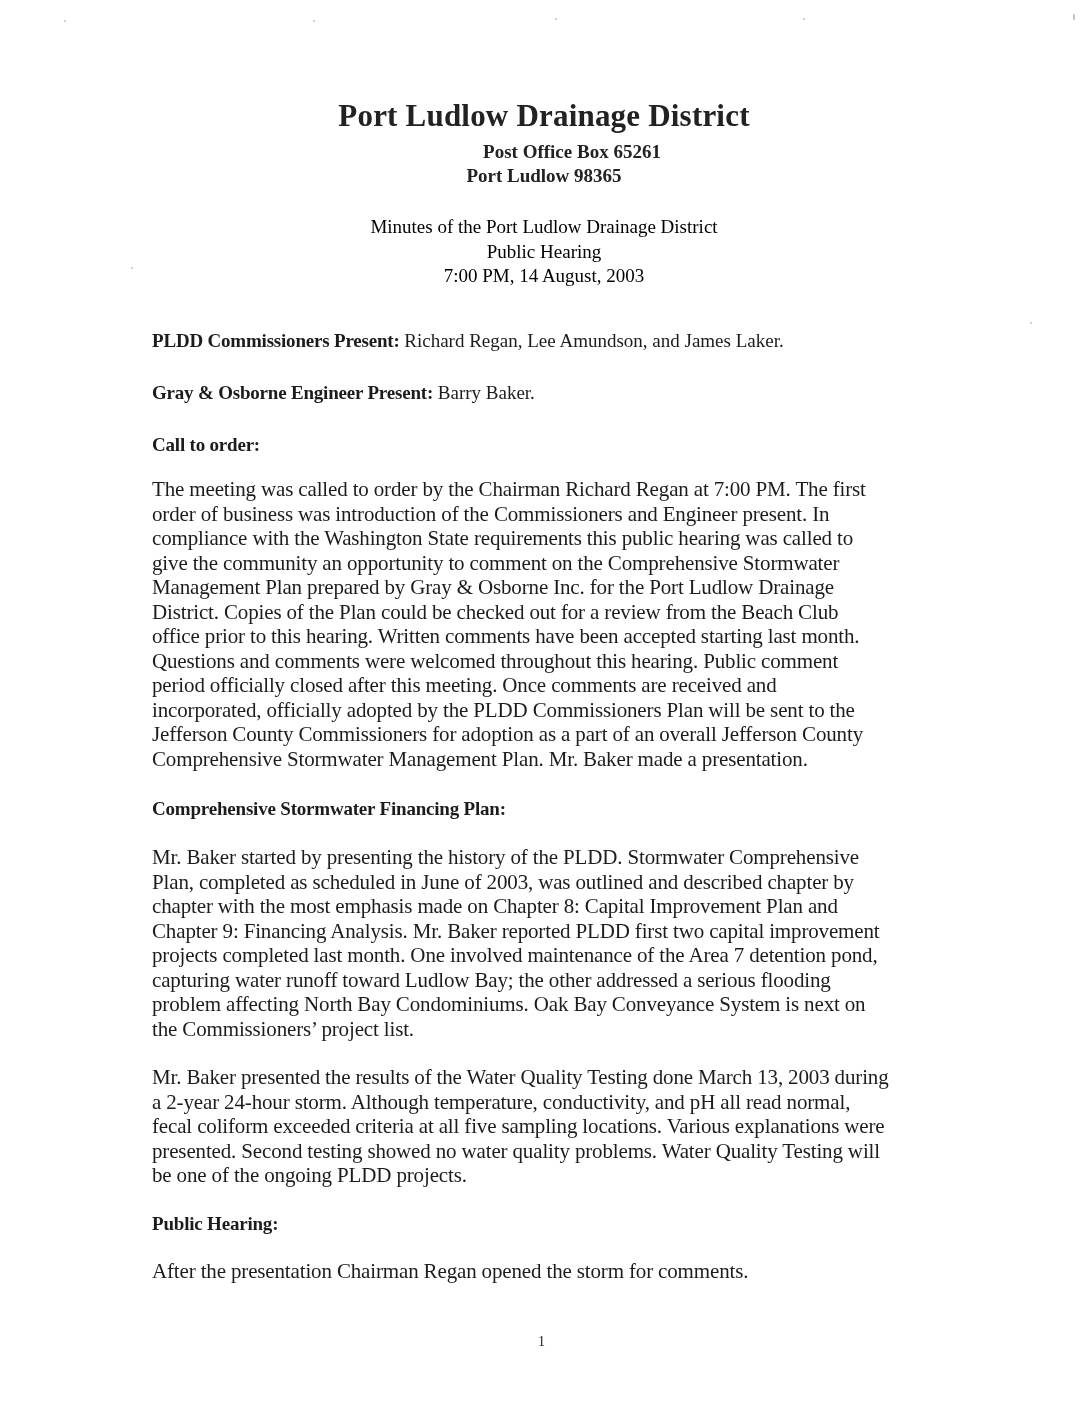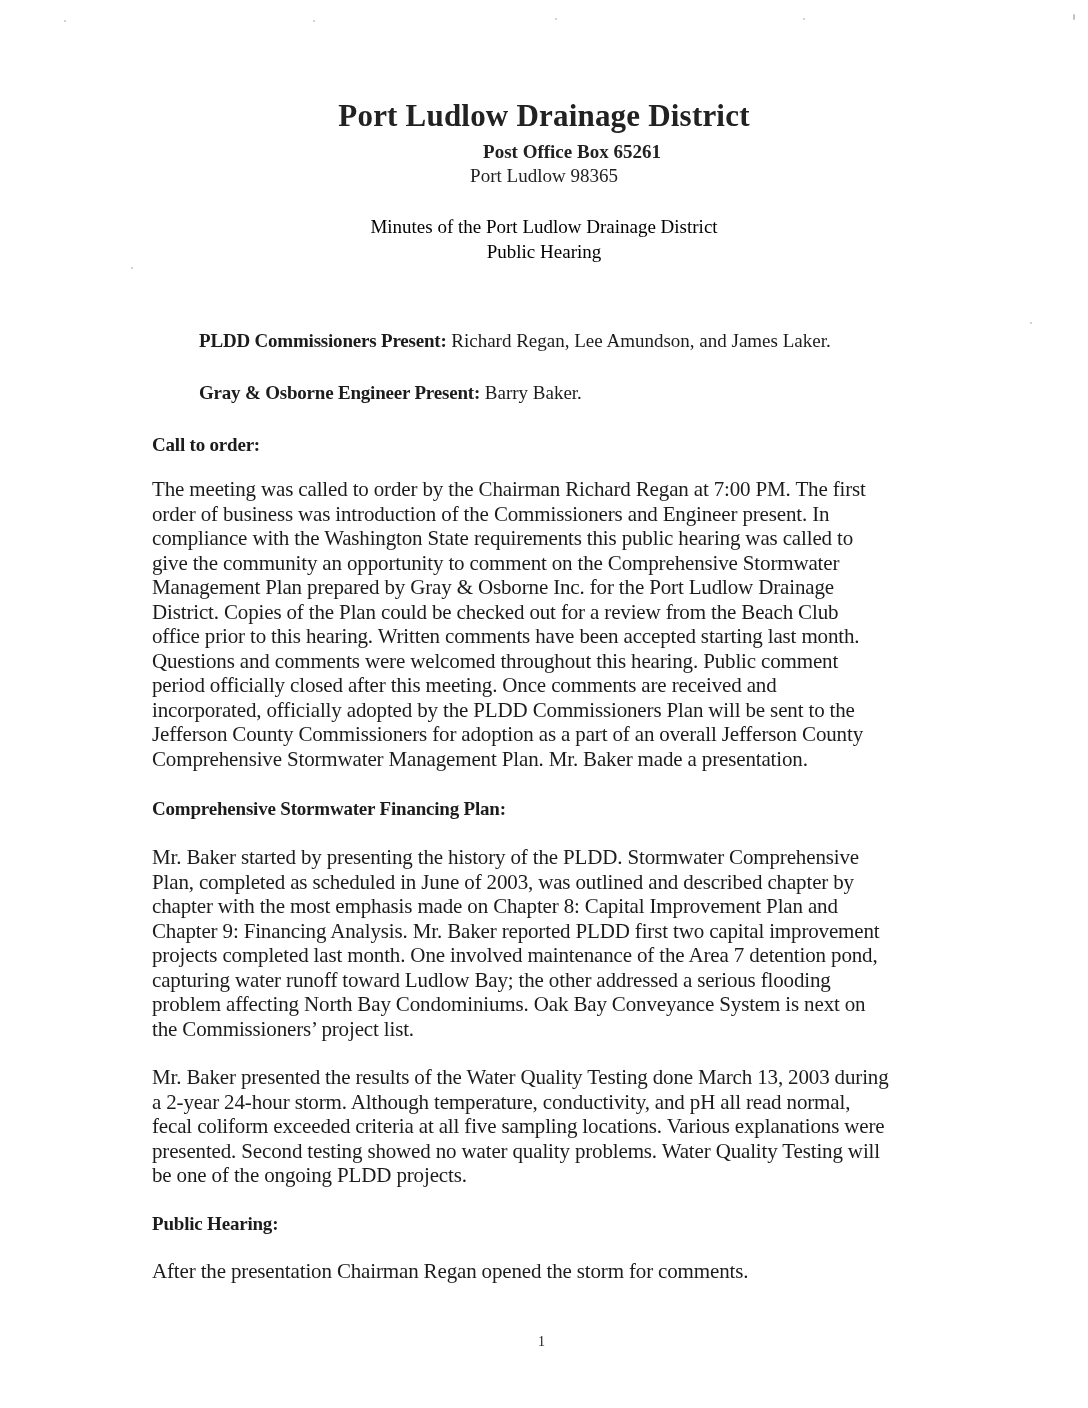--- a/index.html
+++ b/index.html
@@ -6,26 +6,26 @@
     body {
       width: 1088px; height: 1408px; position: relative; overflow: hidden;
       font-family: "Liberation Serif", "DejaVu Serif", serif;
       color: #1c1c1c;
     }
     .page { position: absolute; left: 0; top: 0; width: 889px; height: 1408px; }
     .speck { position: absolute; width: 2px; height: 2px; background: #999; border-radius: 1px; opacity: .6; }
     .header { position: absolute; left: 0; width: 1088px; text-align: center; }
     .title { top: 98px; font-size: 31px; font-weight: bold; color: #222; letter-spacing: 0.2px; }
     .addr1 { top: 141px; font-size: 19px; font-weight: bold; color: #222; margin-left: 28px; }
-    .addr2 { top: 165px; font-size: 19px; font-weight: normal; color: #222; }
+    .addr2 { top: 165px; font-size: 19px; font-weight: bold; color: #222; }
     .sub { font-size: 19px; color: #000000; }
     .sub1 { top: 216px; }
     .sub2 { top: 241px; }
     .sub3 { top: 265px; }
-    .line { position: absolute; left: 152px; font-size: 19px; white-space: nowrap; margin-left: 47px; }
+    .line { position: absolute; left: 152px; font-size: 19px; white-space: nowrap; }
     .label { font-weight: bold; letter-spacing: -0.2px; }
     .para {
       position: absolute; left: 152px; width: 780px; font-size: 21px; line-height: 24.5px;
       white-space: pre-line; letter-spacing: -0.15px; margin: 0;
     }
     .heading { position: absolute; left: 152px; font-size: 19px; font-weight: bold; letter-spacing: -0.2px; }
     .pageno { position: absolute; left: 538px; top: 1334px; font-size: 14px; }
   </style>
 </head>
 <body>
@@ -39,20 +39,21 @@
   <span class="speck" style="left:1073px;top:14px;height:6px;"></span>
   <span class="speck" style="left:131px;top:267px;"></span>
   <span class="speck" style="left:1030px;top:322px;"></span>
 
   <div class="header title">Port Ludlow Drainage District</div>
   <div class="header addr1">Post Office Box 65261</div>
   <div class="header addr2">Port Ludlow 98365</div>
 
   <div class="header sub sub1">Minutes of the Port Ludlow Drainage District</div>
   <div class="header sub sub2">Public Hearing</div>
+  <div class="header sub sub3">7:00 PM, 14 August, 2003</div>
 
   <div class="line" style="top:330px;">
     <span class="label">PLDD Commissioners Present:</span><span> Richard Regan, Lee Amundson, and James Laker.</span>
   </div>
   <div class="line" style="top:382px;">
     <span class="label">Gray &amp; Osborne Engineer Present:</span><span> Barry Baker.</span>
   </div>
 
   <div class="heading" style="top:434px;">Call to order:</div>
   <p class="para" style="top:477px;">The meeting was called to order by the Chairman Richard Regan at 7:00 PM.  The first

